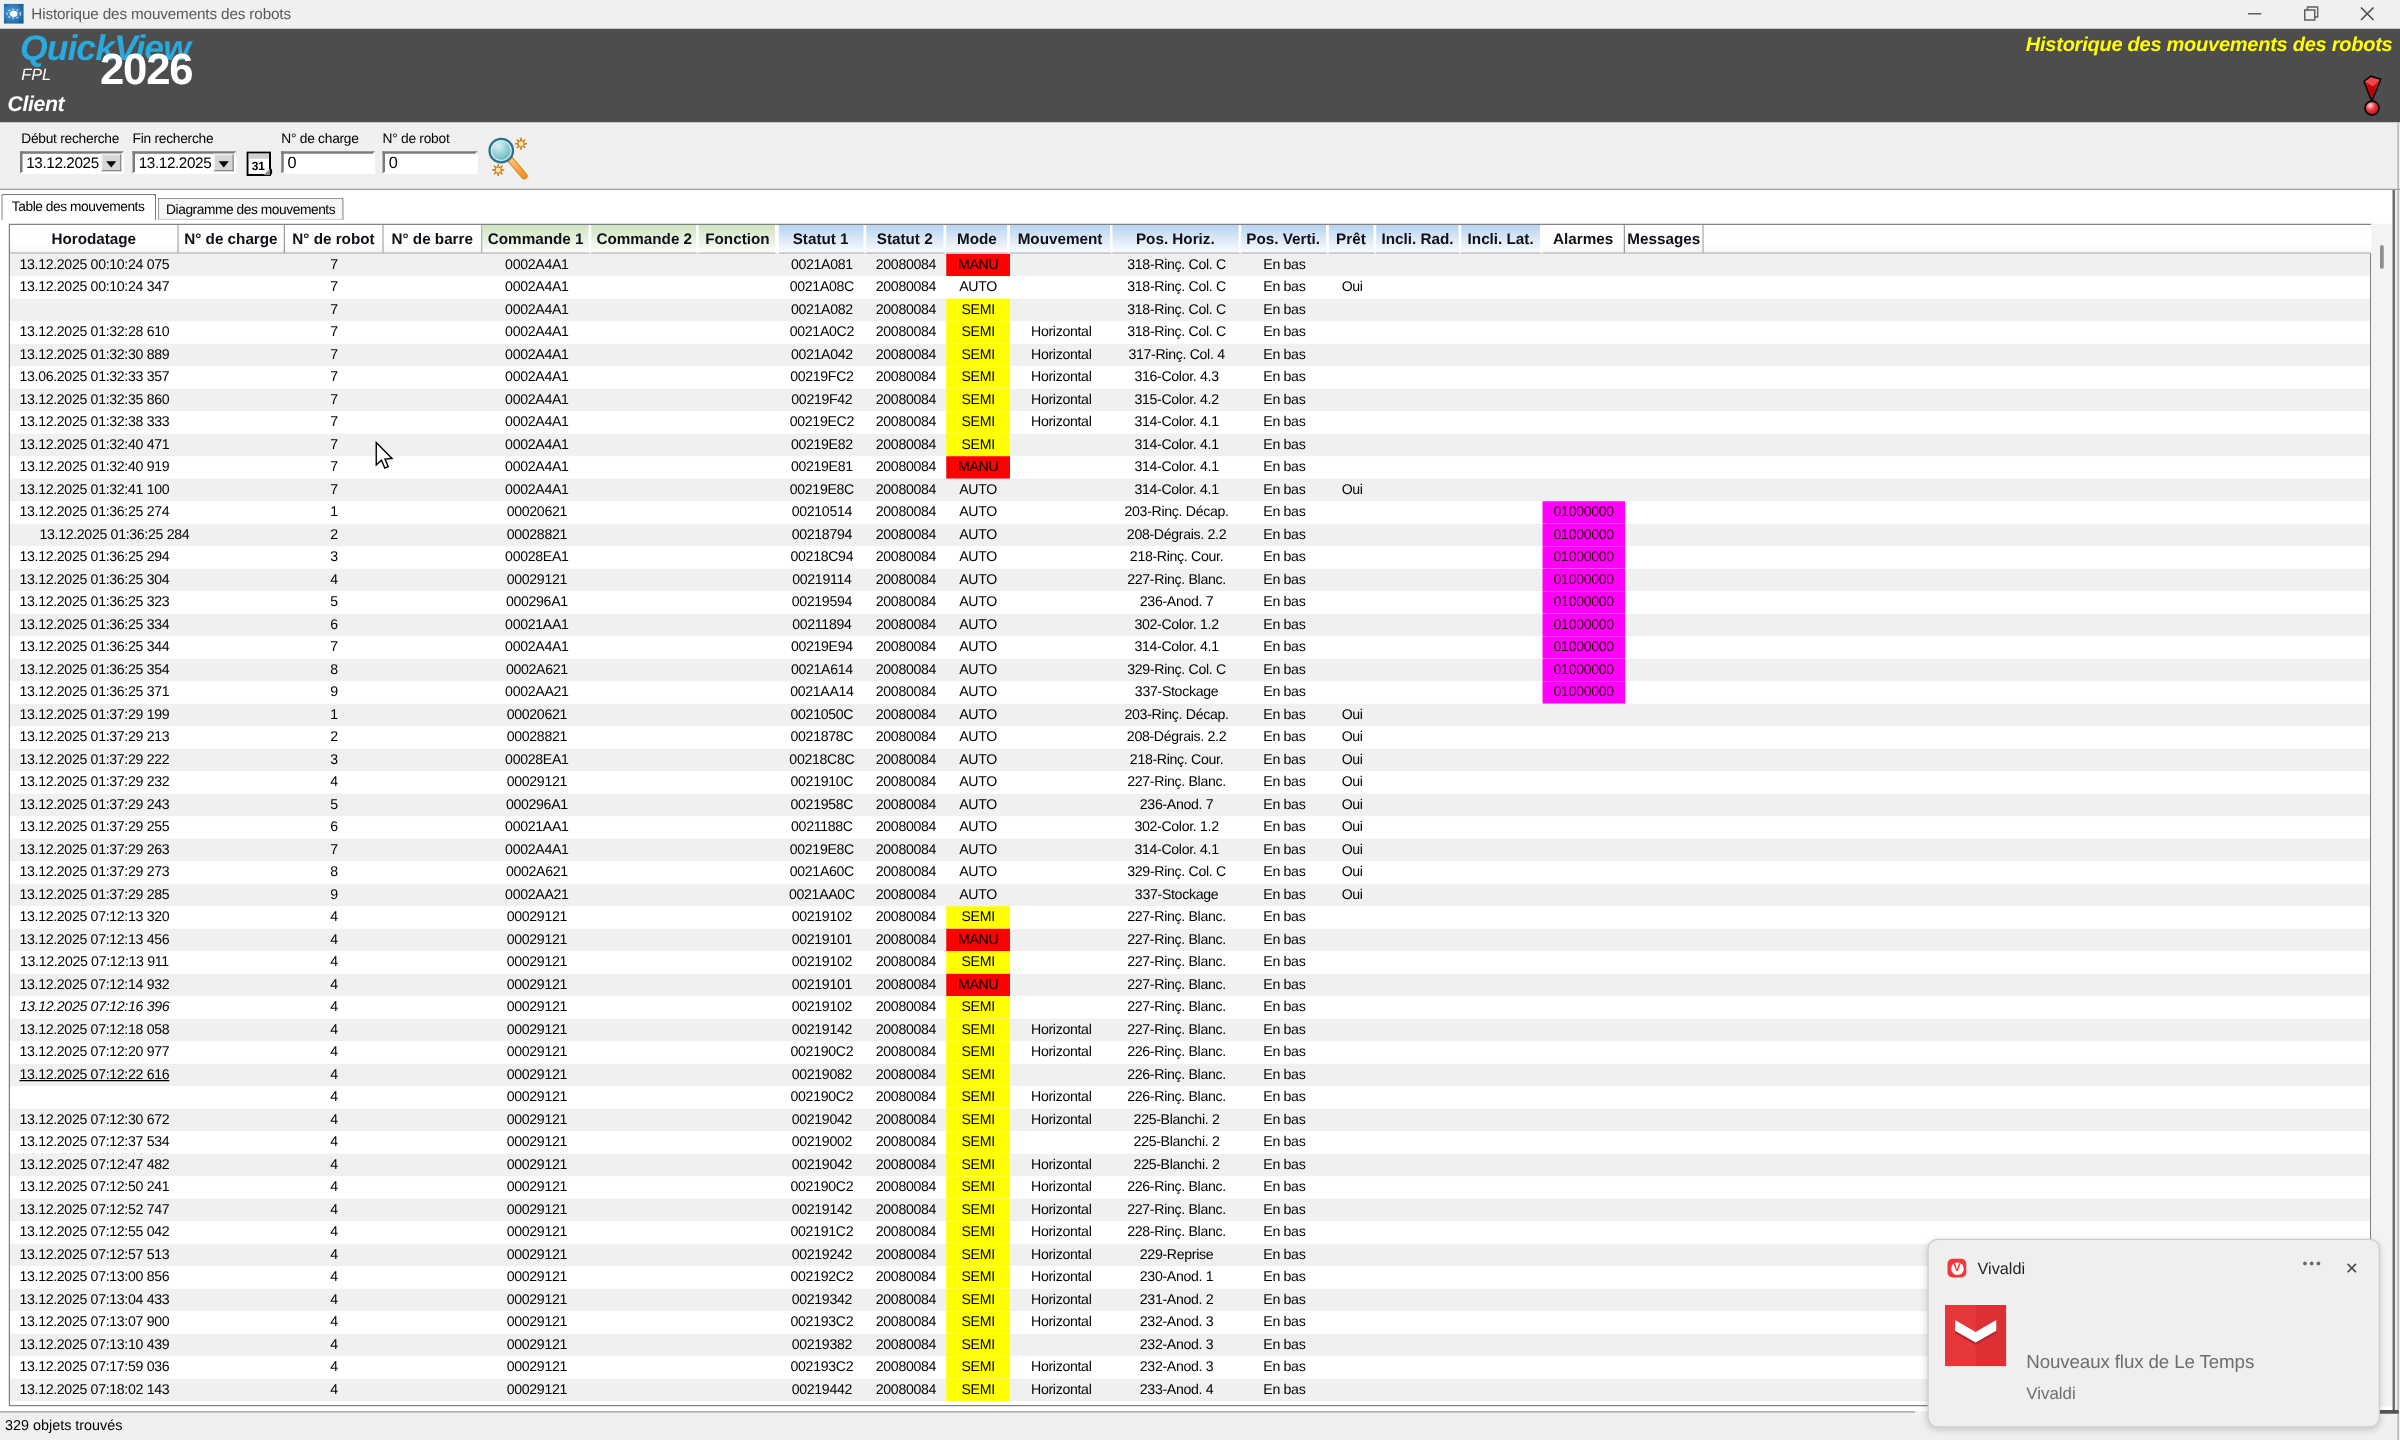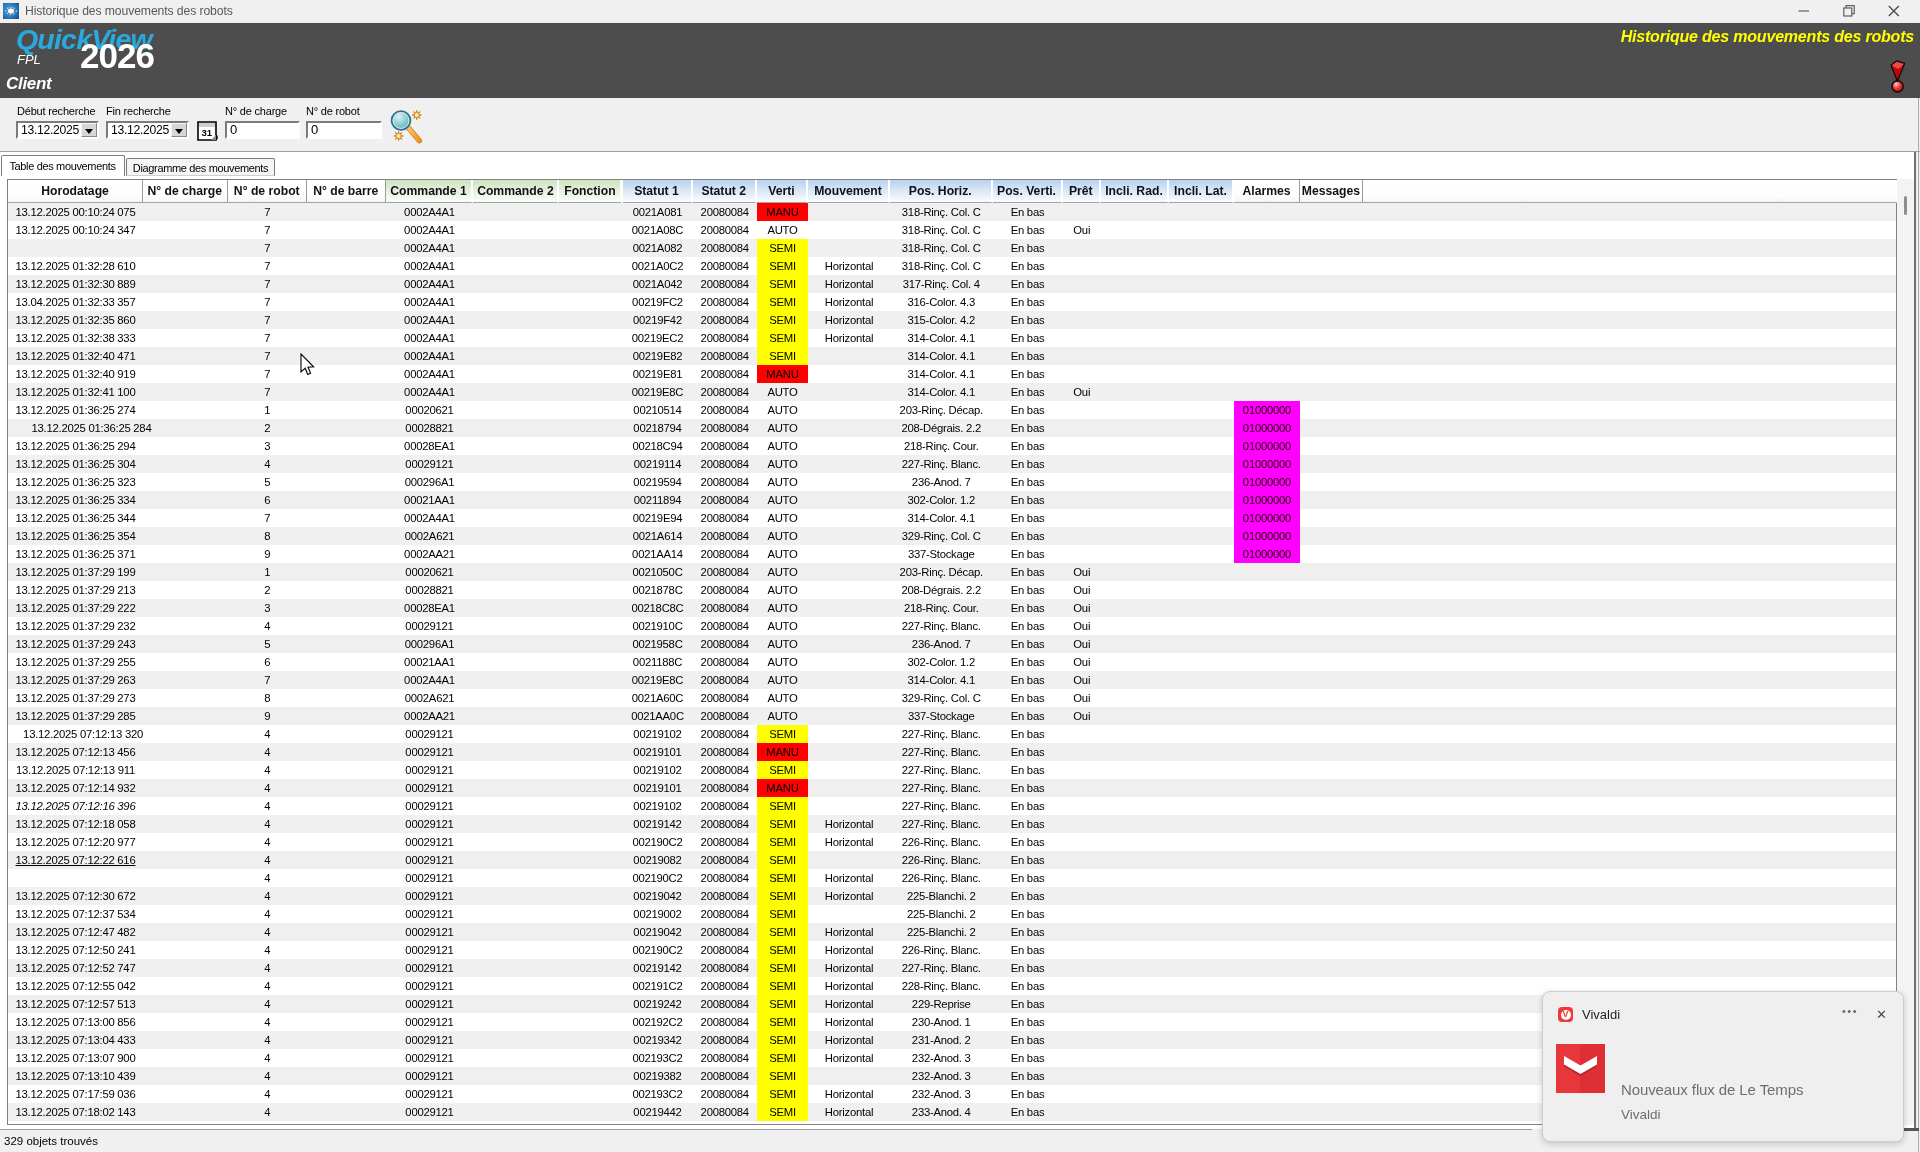--- a/index.html
+++ b/index.html
@@ -198,21 +198,21 @@
   <div id="hdr">
 <div class="hc hw" style="left:0.0px;width:134.0px;border-right:1px solid #9b9b9b">Horodatage</div>
 <div class="hc hw" style="left:135.0px;width:83.5px;border-right:1px solid #9b9b9b">N° de charge</div>
 <div class="hc hw" style="left:219.5px;width:78.5px;border-right:1px solid #9b9b9b">N° de robot</div>
 <div class="hc hw" style="left:299.0px;width:77.60000000000002px;border-right:1px solid #9b9b9b">N° de barre</div>
 <div class="hc hg" style="left:377.6px;width:85.79999999999995px">Commande 1</div>
 <div class="hc hg" style="left:465.4px;width:84.0px">Commande 2</div>
 <div class="hc hg" style="left:551.4px;width:61.10000000000002px">Fonction</div>
 <div class="hc hb" style="left:614.5px;width:68.0px">Statut 1</div>
 <div class="hc hb" style="left:684.5px;width:62.5px">Statut 2</div>
-<div class="hc hb" style="left:749.0px;width:49.0px">Verti</div>
+<div class="hc hb" style="left:749.0px;width:49.0px">Mode</div>
 <div class="hc hb" style="left:800.0px;width:80.0px">Mouvement</div>
 <div class="hc hb" style="left:882.0px;width:100.5px">Pos. Horiz.</div>
 <div class="hc hb" style="left:984.5px;width:68.0px">Pos. Verti.</div>
 <div class="hc hb" style="left:1054.5px;width:36.5px">Prêt</div>
 <div class="hc hb" style="left:1093.0px;width:66.0px">Incli. Rad.</div>
 <div class="hc hb" style="left:1161.0px;width:63.0px">Incli. Lat.</div>
 <div class="hc hw" style="left:1226.0px;width:65.0px;border-right:1px solid #9b9b9b">Alarmes</div>
 <div class="hc hw" style="left:1292.0px;width:62.0px;border-right:1px solid #9b9b9b">Messages</div>
 <div class="hc hw" style="left:1355.0px;width:533.0px"></div>
   </div>
@@ -264,21 +264,21 @@
           <span class="c" style="left:219.5px;width:79.5px;">7</span>
           <span class="c" style="left:377.6px;width:87.79999999999995px;">0002A4A1</span>
           <span class="c" style="left:614.5px;width:70.0px;">0021A042</span>
           <span class="c" style="left:684.5px;width:64.5px;">20080084</span>
           <span class="c" style="left:749.0px;width:51.0px;background:#ffff00;">SEMI</span>
           <span class="c" style="left:800.0px;width:82.0px;">Horizontal</span>
           <span class="c" style="left:882.0px;width:102.5px;">317-Rinç. Col. 4</span>
           <span class="c" style="left:984.5px;width:70.0px;">En bas</span>
         </div>
 <div class="row rw" style="top:90.00px">
-          <span class="c" style="left:0.0px;width:135.0px;">13.04.2025 01:32:33 357</span>
+          <span class="c" style="left:0.0px;width:135.0px;">13.06.2025 01:32:33 357</span>
           <span class="c" style="left:219.5px;width:79.5px;">7</span>
           <span class="c" style="left:377.6px;width:87.79999999999995px;">0002A4A1</span>
           <span class="c" style="left:614.5px;width:70.0px;">00219FC2</span>
           <span class="c" style="left:684.5px;width:64.5px;">20080084</span>
           <span class="c" style="left:749.0px;width:51.0px;background:#ffff00;">SEMI</span>
           <span class="c" style="left:800.0px;width:82.0px;">Horizontal</span>
           <span class="c" style="left:882.0px;width:102.5px;">316-Color. 4.3</span>
           <span class="c" style="left:984.5px;width:70.0px;">En bas</span>
         </div>
 <div class="row rs" style="top:108.00px">
@@ -526,21 +526,21 @@
           <span class="c" style="left:219.5px;width:79.5px;">9</span>
           <span class="c" style="left:377.6px;width:87.79999999999995px;">0002AA21</span>
           <span class="c" style="left:614.5px;width:70.0px;">0021AA0C</span>
           <span class="c" style="left:684.5px;width:64.5px;">20080084</span>
           <span class="c" style="left:749.0px;width:51.0px;">AUTO</span>
           <span class="c" style="left:882.0px;width:102.5px;">337-Stockage</span>
           <span class="c" style="left:984.5px;width:70.0px;">En bas</span>
           <span class="c" style="left:1054.5px;width:38.5px;">Oui</span>
         </div>
 <div class="row rw" style="top:522.00px">
-          <span class="c" style="left:0.0px;width:135.0px;text-align:right;">13.12.2025 07:12:13 320</span>
+          <span class="c" style="left:0.0px;width:135.0px;">13.12.2025 07:12:13 320</span>
           <span class="c" style="left:219.5px;width:79.5px;">4</span>
           <span class="c" style="left:377.6px;width:87.79999999999995px;">00029121</span>
           <span class="c" style="left:614.5px;width:70.0px;">00219102</span>
           <span class="c" style="left:684.5px;width:64.5px;">20080084</span>
           <span class="c" style="left:749.0px;width:51.0px;background:#ffff00;">SEMI</span>
           <span class="c" style="left:882.0px;width:102.5px;">227-Rinç. Blanc.</span>
           <span class="c" style="left:984.5px;width:70.0px;">En bas</span>
         </div>
 <div class="row rs" style="top:540.00px">
           <span class="c" style="left:0.0px;width:135.0px;">13.12.2025 07:12:13 456</span>

